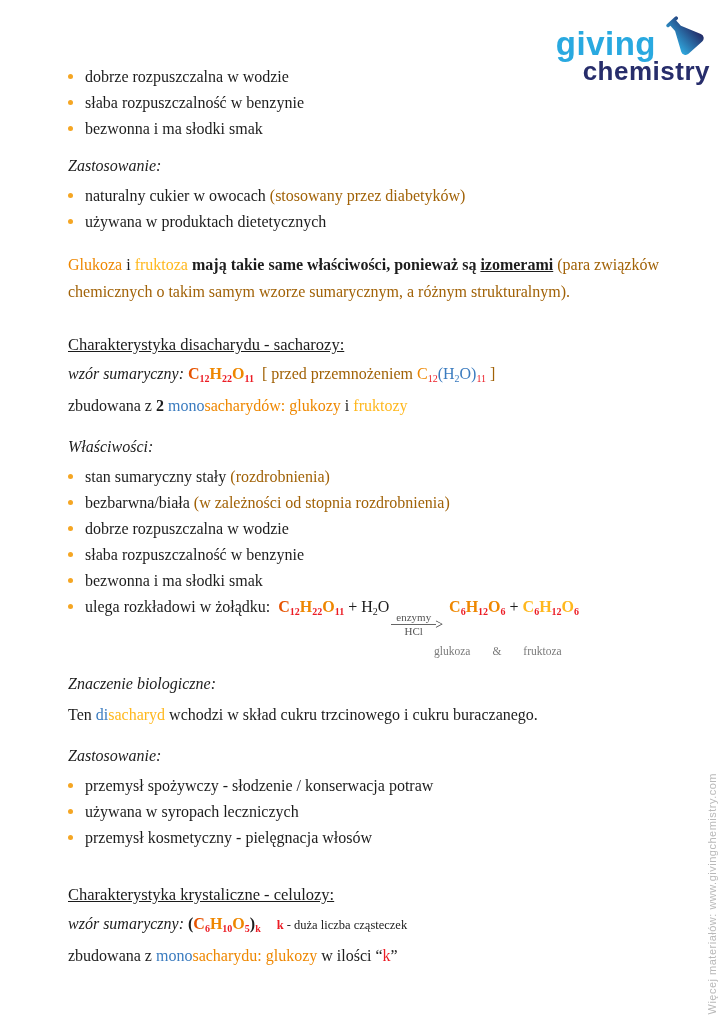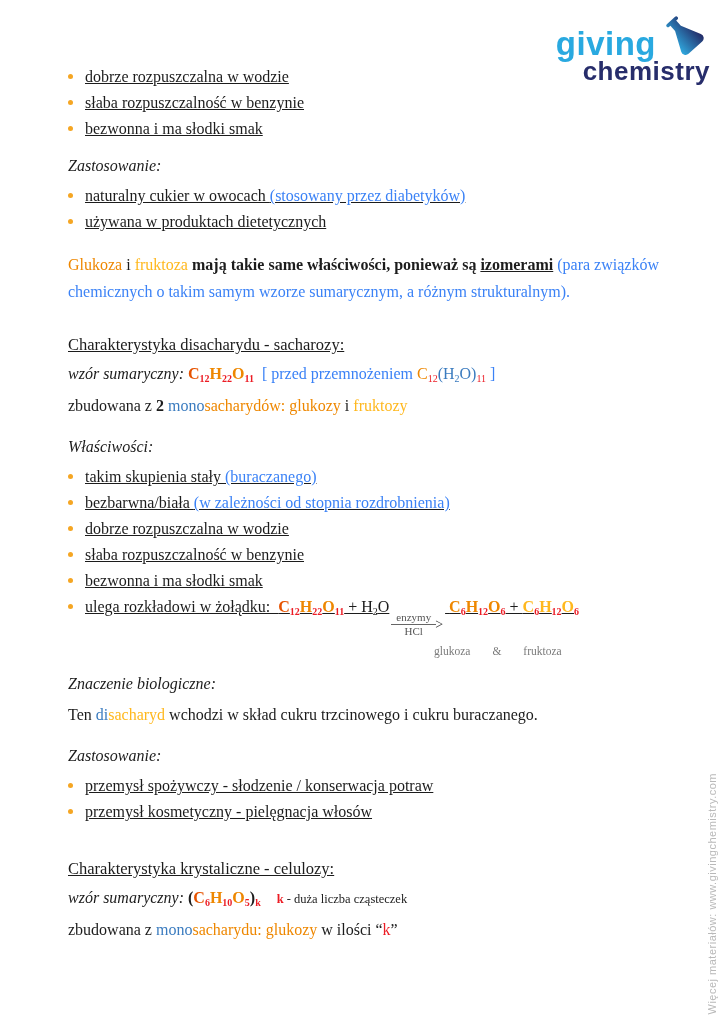--- a/index.html
+++ b/index.html
@@ -10,37 +10,37 @@
         font-family:"Liberation Sans", sans-serif;font-weight:bold;line-height:1;}
   .logo-row1{display:flex;justify-content:flex-end;align-items:flex-end;gap:2px;}
   .logo-giving{color:#29A9E0;font-size:33px;letter-spacing:0.5px;margin-bottom:-2px;}
   .logo-chem{color:#272D6B;font-size:26px;letter-spacing:0.5px;margin-top:0px;}
   .flask{margin-bottom:2px;}
   
   .watermark{position:absolute;right:6px;bottom:10px;writing-mode:vertical-rl;transform:rotate(180deg);
              font-family:"Liberation Sans", sans-serif;font-size:11px;color:#b9b9b9;letter-spacing:0.5px;}
   
   main{position:absolute;left:68px;top:68px;width:608px;}
-  ul.bullets{list-style:none;margin:0;padding:0;text-decoration:underline;}
+  ul.bullets{list-style:none;margin:0;padding:0;}
   ul.bullets li{position:relative;padding-left:17px;line-height:18px;margin-bottom:8px;}
   .dot{position:absolute;left:0;top:6px;width:5px;height:5px;border-radius:50%;background:#F5A623;}
   .h-italic{font-style:italic;margin:18px 0 11px 0;line-height:20px;}
   .h-underline{text-decoration:underline;margin:30px 0 9px 0;line-height:20px;font-size:16.5px;}
   .line{margin:0 0 8px 0;line-height:19px;}
   .para{margin:20px 0 0 0;line-height:27px;max-width:600px;}
   
   .b{font-weight:bold}
   .i{font-style:italic}
   .u{text-decoration:underline}
   .o{color:#EE8700}
   .g{color:#FFB81E}
   .oc{color:#E65300}
   .r{color:#EC1C24}
   .bl{color:#3A7BBF}
-  .gy{color:#3b82f6}
+  .gy{color:#a16207}
   .s{font-size:10px;vertical-align:-3px;}
   .sm{font-size:12.5px}
   
   .reaction-li{margin-bottom:2px;}
   .arrowwrap{display:inline-flex;align-items:center;vertical-align:-9px;margin:0 2px;}
   .frac{display:inline-flex;flex-direction:column;align-items:center;font-size:11px;color:#555;
         font-family:"Liberation Serif", serif;}
   .frac .top{display:block;border-bottom:1px solid #666;padding:0 5px 1px 5px;line-height:11px;}
   .frac .bot{display:block;padding-top:1px;line-height:11px;}
   .gt{font-size:14px;color:#333;margin-left:-1px;}
@@ -85,21 +85,21 @@
     </ul>
 
     <p class="para"><span class="o">Glukoza</span><span> i </span><span class="g">fruktoza</span><span class="b"> mają takie same właściwości, ponieważ są </span><span class="b u">izomerami</span><span> </span><span class="gy">(para związków chemicznych o takim samym wzorze sumarycznym, a różnym strukturalnym).</span></p>
 
     <p class="h-underline">Charakterystyka disacharydu - sacharozy:</p>
     <p class="line"><span class="i">wzór sumaryczny: </span><span class="b oc">C</span><span class="b r s">12</span><span class="b o">H</span><span class="b r s">22</span><span class="b o">O</span><span class="b r s">11</span><span class="gy">&nbsp; [ przed przemnożeniem </span><span class="o">C</span><span class="r s">12</span><span class="bl">(</span><span class="bl">H</span><span class="bl s">2</span><span class="bl">O</span><span class="bl">)</span><span class="r s">11</span><span class="gy"> ]</span></p>
     <p class="line"><span>zbudowana z </span><span class="b">2</span><span> </span><span class="bl">mono</span><span class="o">sacharydów</span><span class="o">:</span><span> </span><span class="o">glukozy</span><span> i </span><span class="g">fruktozy</span></p>
 
     <p class="h-italic mt-sec">Właściwości:</p>
     <ul class="bullets">
-      <li><span class="dot"></span><span><span>takim skupienia stały </span><span class="gy">(buraczanego)</span></span></li>
+      <li><span class="dot"></span><span><span>stan sumaryczny stały </span><span class="gy">(rozdrobnienia)</span></span></li>
       <li><span class="dot"></span><span><span>bezbarwna/biała </span><span class="gy">(w zależności od stopnia rozdrobnienia)</span></span></li>
       <li><span class="dot"></span><span><span>dobrze rozpuszczalna w wodzie</span></span></li>
       <li><span class="dot"></span><span><span>słaba rozpuszczalność w benzynie</span></span></li>
       <li><span class="dot"></span><span><span>bezwonna i ma słodki smak</span></span></li>
       <li class="reaction-li">
         <span class="dot"></span><span><span>ulega rozkładowi w żołądku:&nbsp;&nbsp;</span><span class="b oc">C</span><span class="b r s">12</span><span class="b o">H</span><span class="b r s">22</span><span class="b o">O</span><span class="b r s">11</span><span> + H</span><span class="s">2</span><span>O</span></span><span class="arrowwrap">
             <span class="frac">
               <span class="top">enzymy</span>
               <span class="bot">HCl</span>
             </span>
@@ -112,20 +112,21 @@
       <span>&amp;</span>
       <span>fruktoza</span>
     </div>
 
     <p class="h-italic" style="margin-top:16px;">Znaczenie biologiczne:</p>
     <p class="line"><span>Ten </span><span class="bl">di</span><span class="g">sacharyd</span><span> wchodzi w skład cukru trzcinowego i cukru buraczanego.</span></p>
 
     <p class="h-italic mt-sec">Zastosowanie:</p>
     <ul class="bullets">
       <li><span class="dot"></span><span><span>przemysł spożywczy - słodzenie / konserwacja potraw</span></span></li>
+      <li><span class="dot"></span><span><span>używana w syropach leczniczych</span></span></li>
       <li><span class="dot"></span><span><span>przemysł kosmetyczny - pielęgnacja włosów</span></span></li>
     </ul>
 
     <p class="h-underline" style="margin-top:38px;">Charakterystyka krystaliczne - celulozy:</p>
     <p class="line"><span class="i">wzór sumaryczny: </span><span class="b">(</span><span class="b oc">C</span><span class="b r s">6</span><span class="b o">H</span><span class="b r s">10</span><span class="b o">O</span><span class="b r s">5</span><span class="b">)</span><span class="b r s">k</span><span>&nbsp;&nbsp;&nbsp;&nbsp;</span><span class="b r sm">k</span><span class="sm"> - duża liczba cząsteczek</span></p>
     <p class="line"><span>zbudowana z </span><span class="bl">mono</span><span class="o">sacharydu</span><span class="o">:</span><span> </span><span class="o">glukozy</span><span> w ilości “</span><span class="r">k</span><span>”</span></p>
 
   </main>
 
   <aside class="watermark">Więcej materiałów: www.givingchemistry.com</aside>

